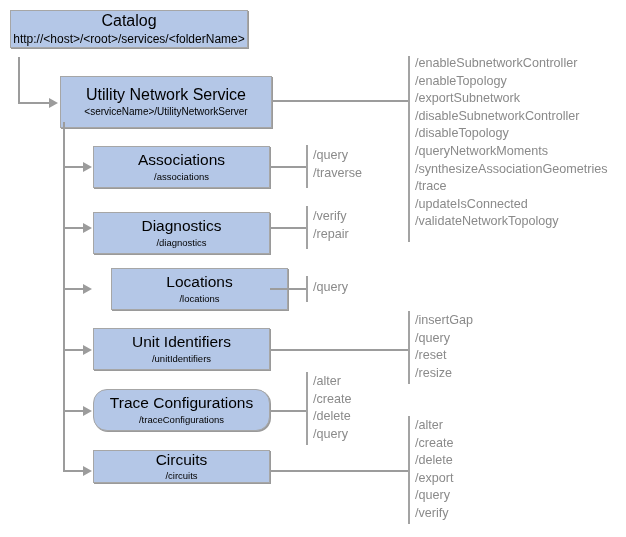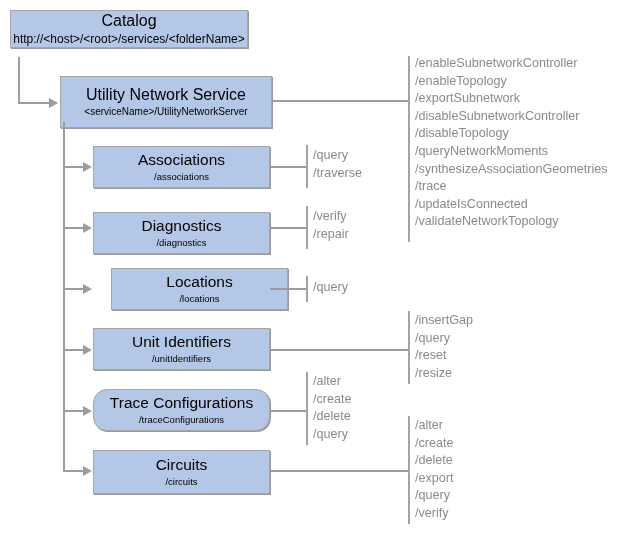--- a/index.html
+++ b/index.html
@@ -185,21 +185,21 @@
   <div class="bracket" style="left:306px; top:372px; height:73px;"></div>
   <div class="ops" style="left:313px; top:373px;">
     <span class="op">/alter</span>
     <span class="op">/create</span>
     <span class="op">/delete</span>
     <span class="op">/query</span>
   </div>
 
   <div class="hline" style="left:63px; top:470px; width:21px;"></div>
   <div class="arrow" style="left:83px; top:466px;"></div>
-  <div class="node" style="left:93px; top:450px; width:177px; height:44px;">
+  <div class="node" style="left:93px; top:450px; width:177px; height:33px;">
     <div class="title">Circuits</div>
     <div class="sub">/circuits</div>
   </div>
   <div class="hline" style="left:270px; top:470px; width:140px;"></div>
   <div class="bracket" style="left:408px; top:416px; height:108px;"></div>
   <div class="ops" style="left:415px; top:417px;">
     <span class="op">/alter</span>
     <span class="op">/create</span>
     <span class="op">/delete</span>
     <span class="op">/export</span>

